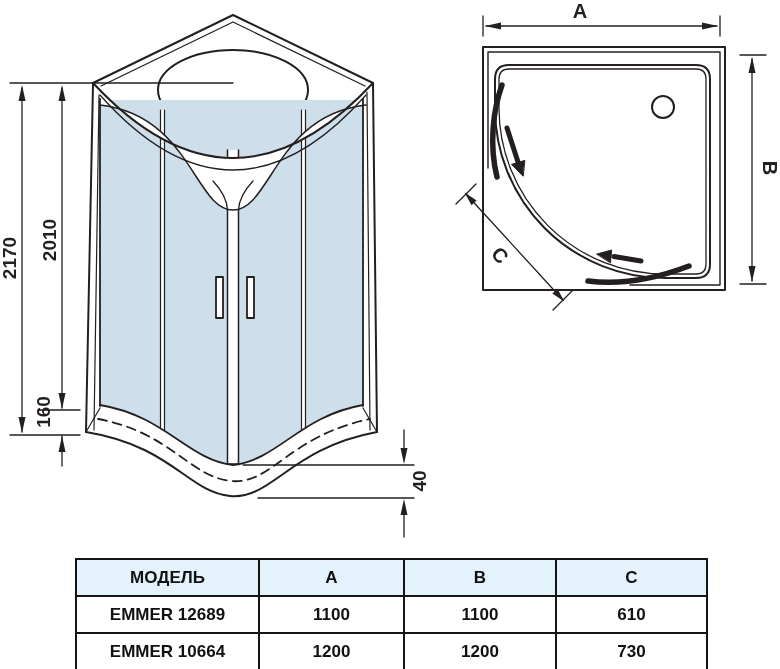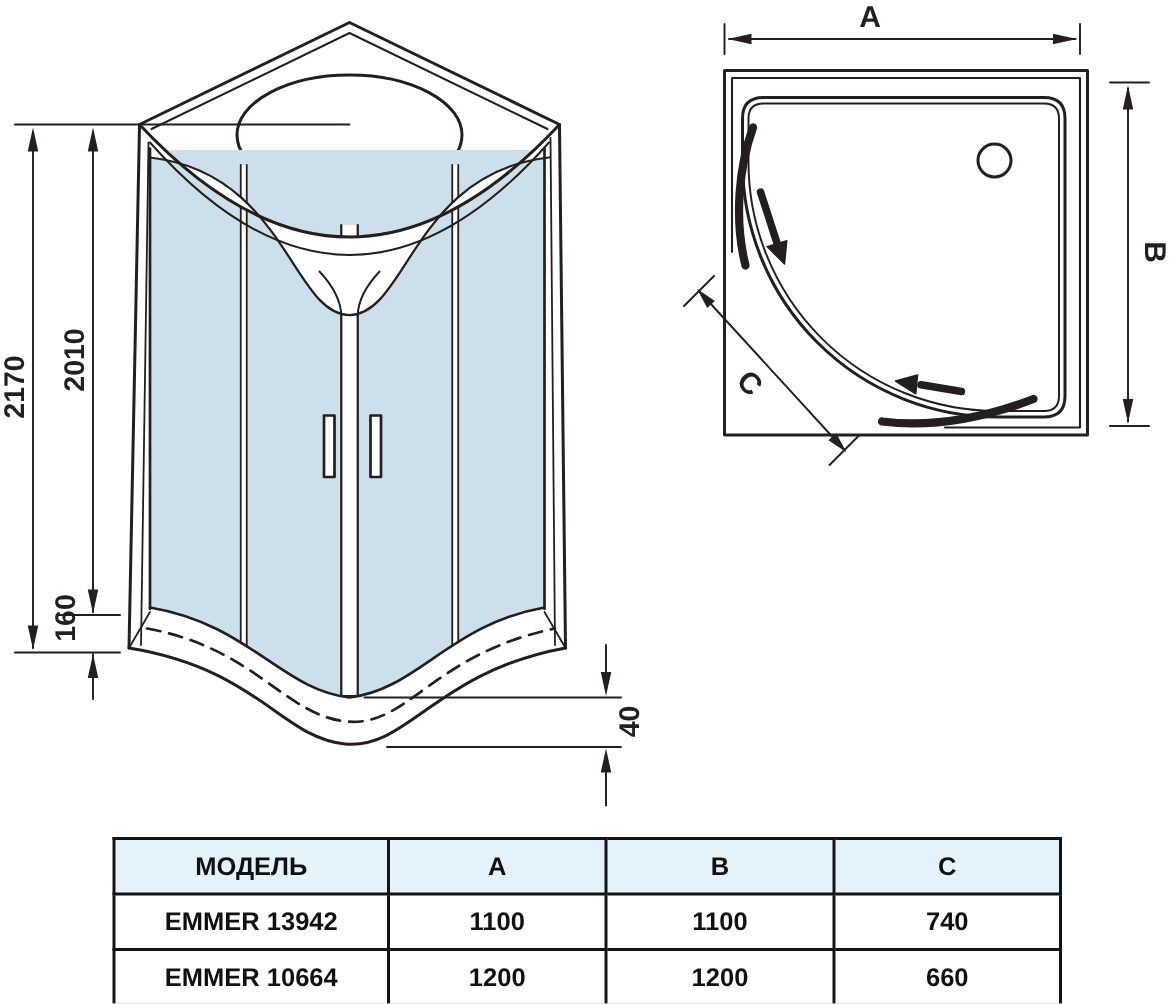--- a/index.html
+++ b/index.html
@@ -169,26 +169,26 @@
     <thead>
       <tr>
         <th>МОДЕЛЬ</th>
         <th>A</th>
         <th>B</th>
         <th>C</th>
       </tr>
     </thead>
     <tbody>
       <tr>
-        <td>EMMER 13942</td>
+        <td>EMMER 12689</td>
         <td>1100</td>
         <td>1100</td>
-        <td>740</td>
+        <td>610</td>
       </tr>
       <tr>
         <td>EMMER 10664</td>
         <td>1200</td>
         <td>1200</td>
-        <td>660</td>
+        <td>730</td>
       </tr>
     </tbody>
   </table>
 </div>
 
 </body></html>

